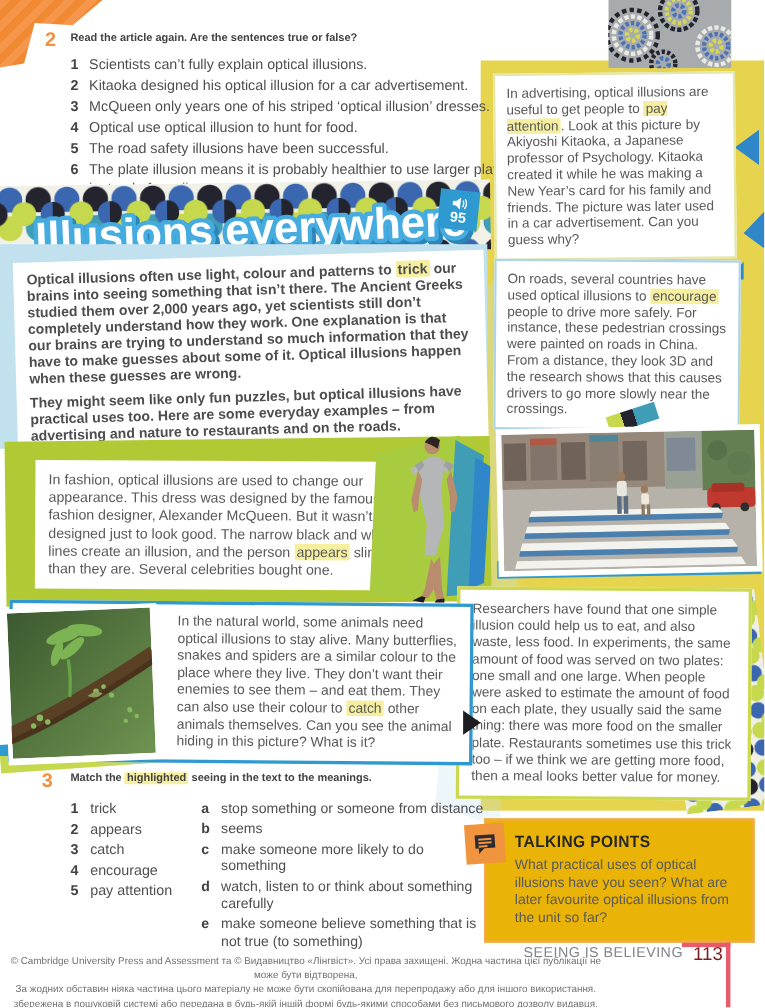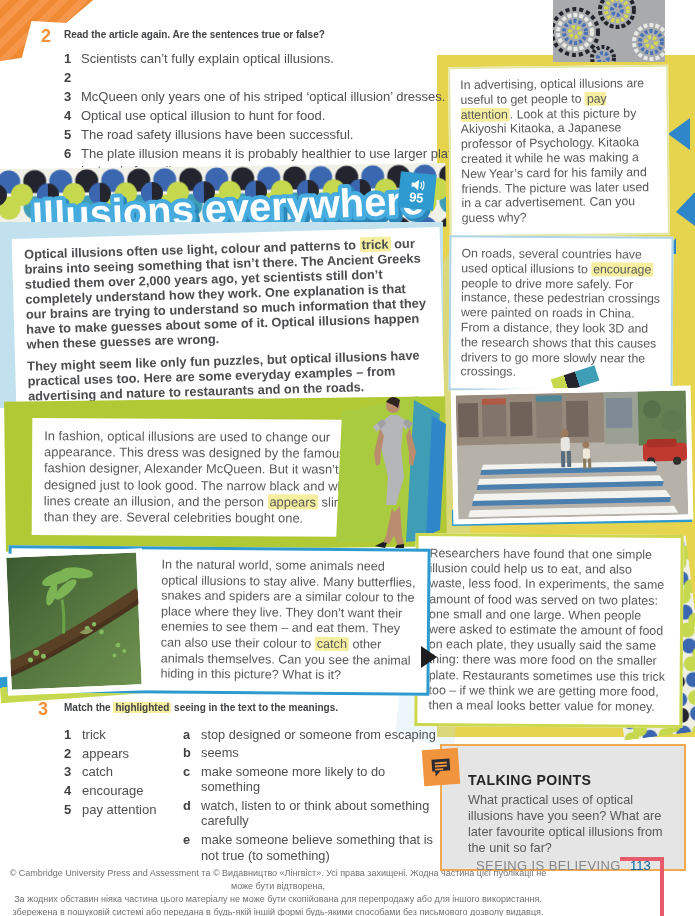--- a/index.html
+++ b/index.html
@@ -84,30 +84,30 @@
   .ex3-title{left:64px;top:702px;width:400px;}
   .terms{left:64px;top:727px;font-size:13px;line-height:16.2px;color:#4e4f51;}
   .term{display:flex;gap:8px;margin-bottom:2.5px;}
   .term b{color:#414244;min-width:10px;}
   .defs{left:183px;top:727px;width:262px;font-size:12.8px;line-height:15.8px;color:#4e4f51;}
   .def{display:flex;gap:7px;margin-bottom:2.5px;}
   .def b{color:#414244;min-width:11px;}
   .def span{width:243px;}
 
   
-  .tp-card{left:440px;top:744px;width:204px;background:#e5e5e5;border:2px solid #f2a94f;padding:25px 12px 13px 26px;}
+  .tp-card{left:440px;top:744px;width:204px;background:#eab308;border:2px solid #f2a94f;padding:11px 12px 13px 26px;}
   .tp-title{font-weight:bold;color:#262627;font-size:15px;letter-spacing:.4px;transform:scaleX(.94);transform-origin:left;margin-bottom:4px;}
   .tp-text{font-size:12.7px;line-height:16px;color:#58595b;}
   .tp-icon{left:423px;top:749px;width:36px;height:36px;background:#f0953d;transform:rotate(-4deg);
      display:flex;align-items:center;justify-content:center;}
 
   
   .footer{left:0;top:867px;width:556px;text-align:center;font-size:9px;line-height:13px;color:#6f7072;}
   .section-label{left:476px;top:858px;font-size:13px;color:#85868a;letter-spacing:.4px;}
-  .page-number{left:630px;top:858px;font-size:13px;color:#0369a1;}
+  .page-number{left:630px;top:858px;font-size:17px;color:#7f1d1d;}
   .bracket-h{left:620px;top:857px;width:44px;height:4px;background:#e75b6b;}
   .bracket-v{left:660px;top:857px;width:4px;height:59px;background:#e75b6b;}
 </style>
 </head>
 <body>
 
 <div class="page">
 
   <div class="abs corner-orange"></div>
   <div class="abs yellow-col"></div>
@@ -146,20 +146,21 @@
 
   <div class="abs ex-num ex2-num">2</div>
   <div class="abs ex-title ex2-title">Read the article again. Are the sentences true or false?</div>
   <div class="abs tf-list">
     <div class="tf-item">
         <b>1</b>
         <span>Scientists can’t fully explain optical illusions.</span>
       </div>
     <div class="tf-item">
         <b>2</b>
+        <span>Kitaoka designed his optical illusion for a car advertisement.</span>
       </div>
     <div class="tf-item">
         <b>3</b>
         <span>McQueen only years one of his striped ‘optical illusion’ dresses.</span>
       </div>
     <div class="tf-item">
         <b>4</b>
         <span>Optical use optical illusion to hunt for food.</span>
       </div>
     <div class="tf-item">
@@ -366,21 +367,21 @@
         <span>encourage</span>
       </div>
     <div class="term">
         <b>5</b>
         <span>pay attention</span>
       </div>
   </div>
   <div class="abs defs">
     <div class="def">
         <b>a</b>
-        <span>stop designed or someone from escaping</span>
+        <span>stop something or someone from distance</span>
       </div>
     <div class="def">
         <b>b</b>
         <span>seems</span>
       </div>
     <div class="def">
         <b>c</b>
         <span>make someone more likely to do something</span>
       </div>
     <div class="def">

